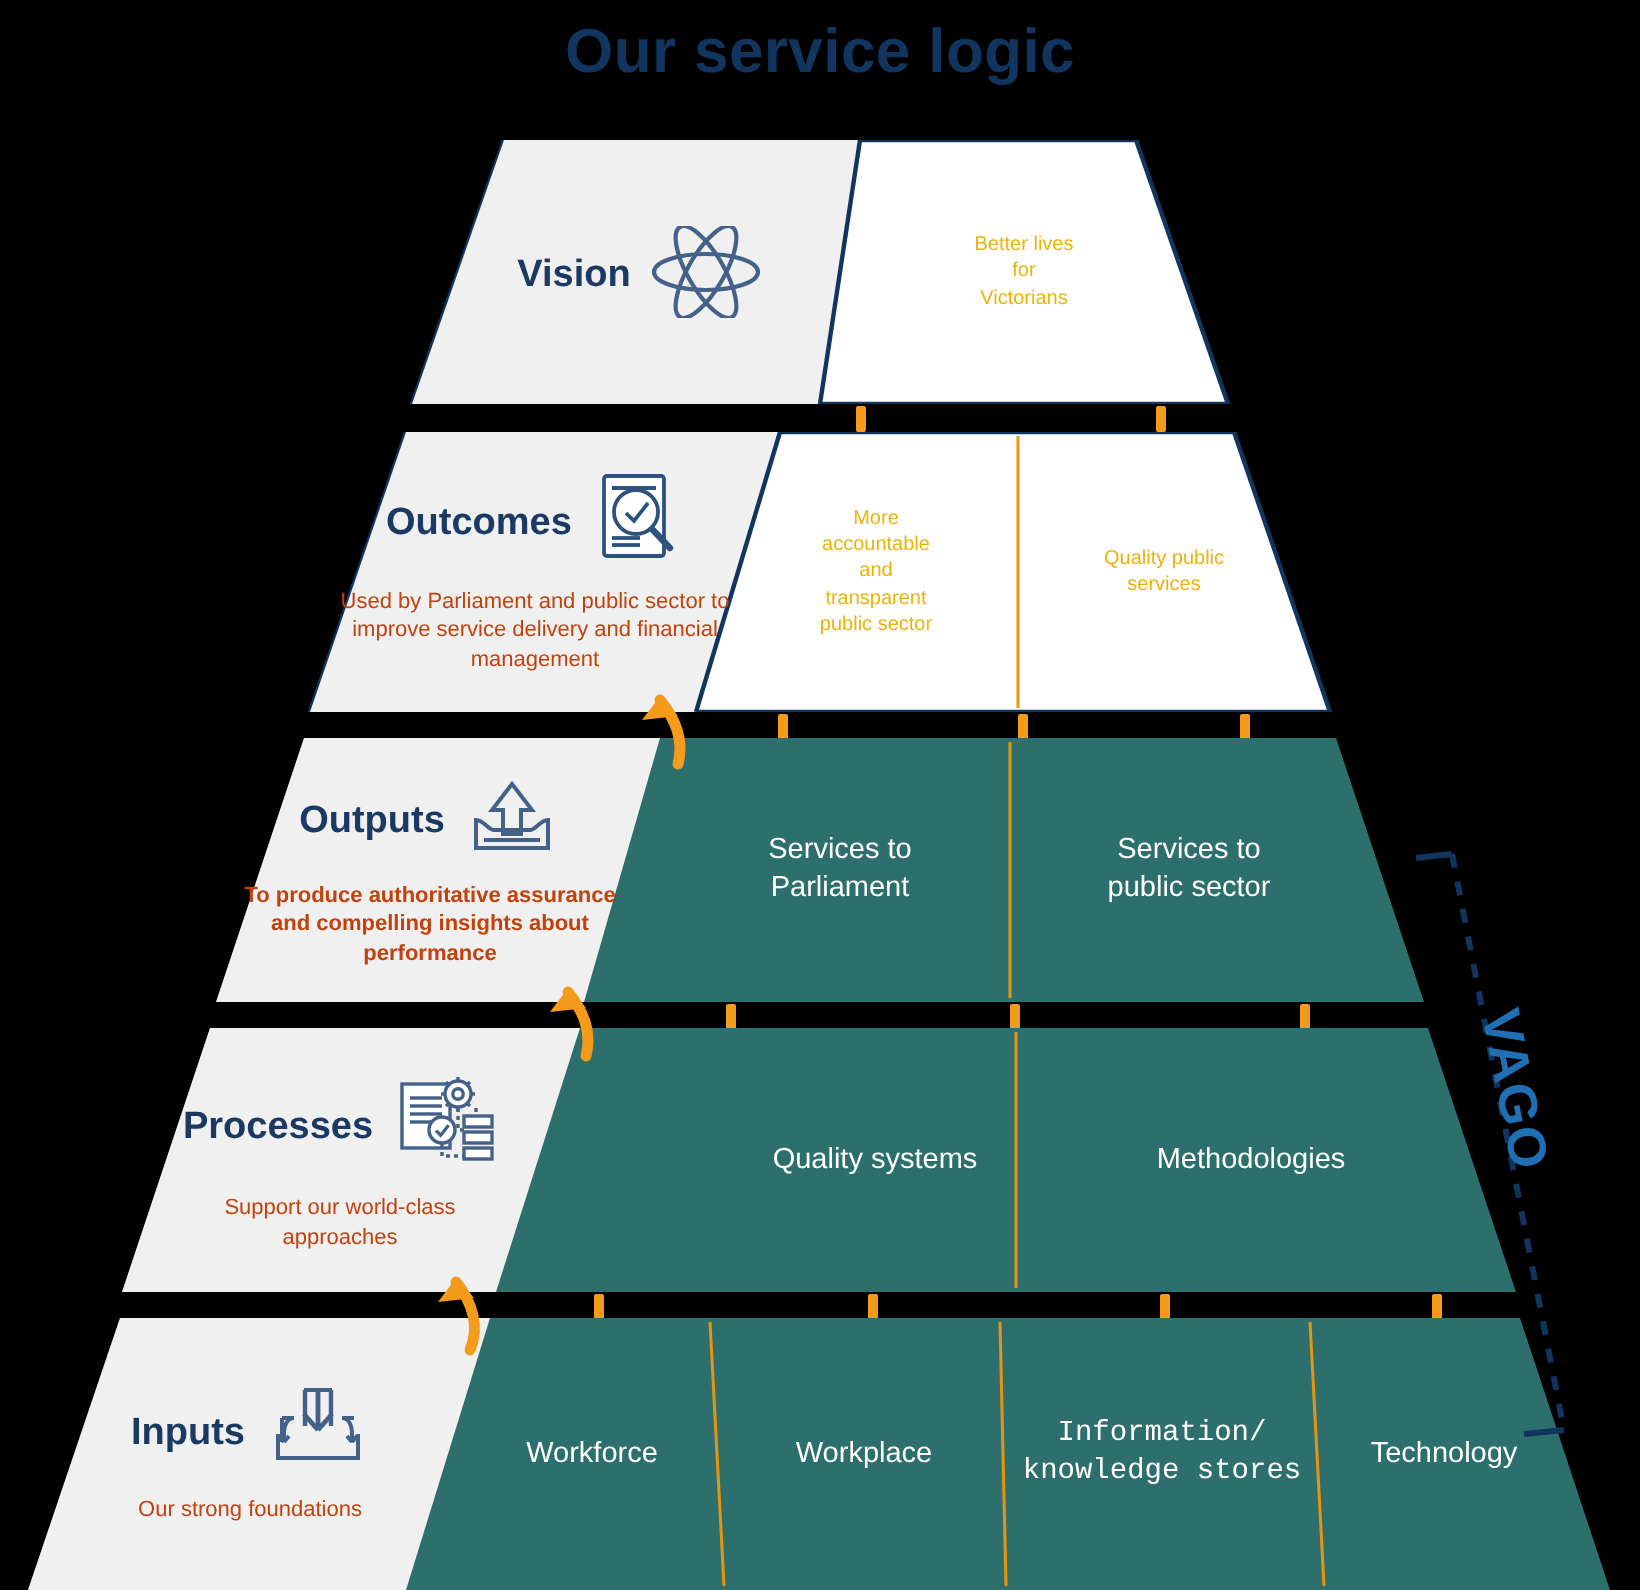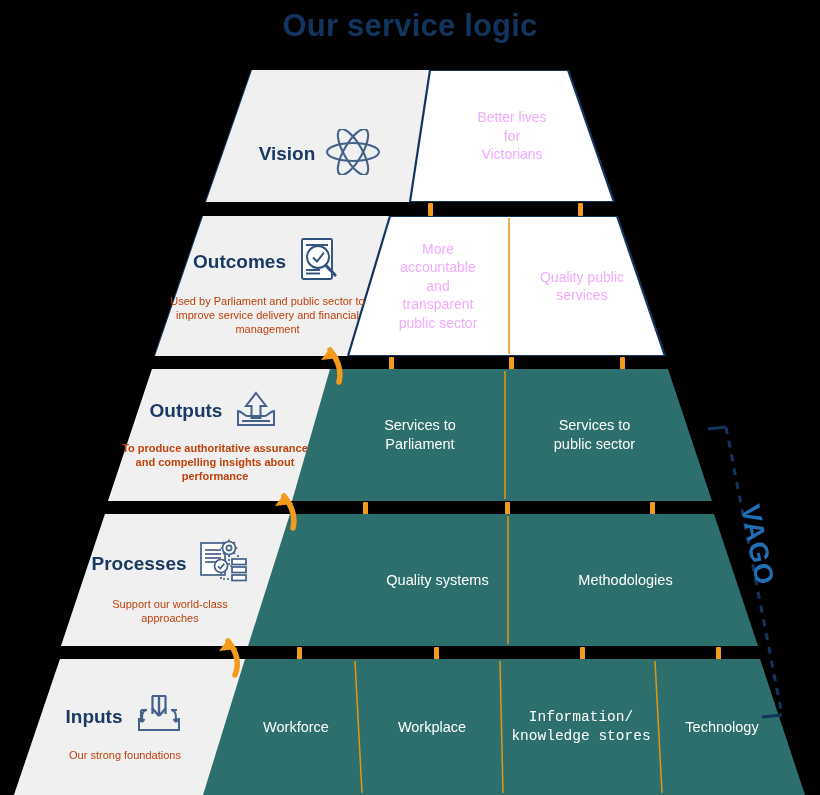--- a/index.html
+++ b/index.html
@@ -17,21 +17,21 @@
   .poly{position:absolute;inset:0;}
   .poly svg{position:absolute;left:0;top:0;}
 
   .leftpanel{position:absolute;display:flex;flex-direction:column;align-items:center;justify-content:center;}
   .lp-head{display:flex;align-items:center;justify-content:center;gap:10px;}
   .lp-title{font-size:19px;font-weight:bold;color:#1b3a63;}
   .lp-desc{font-size:11px;line-height:1.28;color:#c2410c;text-align:center;margin-top:6px;}
 
   .cell{position:absolute;display:flex;align-items:center;justify-content:center;text-align:center;}
   .cell-dark{color:#ffffff;font-size:14.5px;line-height:1.3;}
-  .cell-light{color:#f0abfc;font-size:14px;line-height:1.32;}
+  .cell-light{color:#eab308;font-size:10px;line-height:1.32;}
   .tick{position:absolute;width:5px;background:#f59b1c;border-radius:1px;}
 
   .arrow{position:absolute;}
   .vago{
     position:absolute;color:#1f6fb5;font-weight:bold;font-size:27px;
     letter-spacing:1px;transform-origin:center center;
   }
   .bracket{position:absolute;}
 </style>
 </head>
@@ -43,21 +43,21 @@
 
   <div class="row" style="left:0;top:70px;width:820px;height:132px;">
     <div class="poly">
       <svg width="820" height="132">
         <polygon points="252,0 568,0 614,132 206,132" fill="#ffffff" stroke="#12355f" stroke-width="2.2"></polygon>
         <polygon points="252,0 430,0 410,132 206,132" fill="#f0f0f0" stroke="none"></polygon>
         <line x1="430" y1="0" x2="410" y2="132" stroke="#12355f" stroke-width="2.2"></line>
       </svg>
     </div>
 
-    <div class="leftpanel" style="left:215px;top:18px;width:210px;height:132px;">
+    <div class="leftpanel" style="left:215px;top:2px;width:210px;height:132px;">
       <div class="lp-head">
         <span class="lp-title">Vision</span>
         <span>
           <svg width="56" height="46" viewBox="0 0 56 46">
             <g fill="none" stroke="#44618a" stroke-width="2.1">
               <ellipse cx="28" cy="23" rx="26" ry="9"></ellipse>
               <ellipse cx="28" cy="23" rx="26" ry="9" transform="rotate(60 28 23)"></ellipse>
               <ellipse cx="28" cy="23" rx="26" ry="9" transform="rotate(120 28 23)"></ellipse>
             </g>
           </svg>

